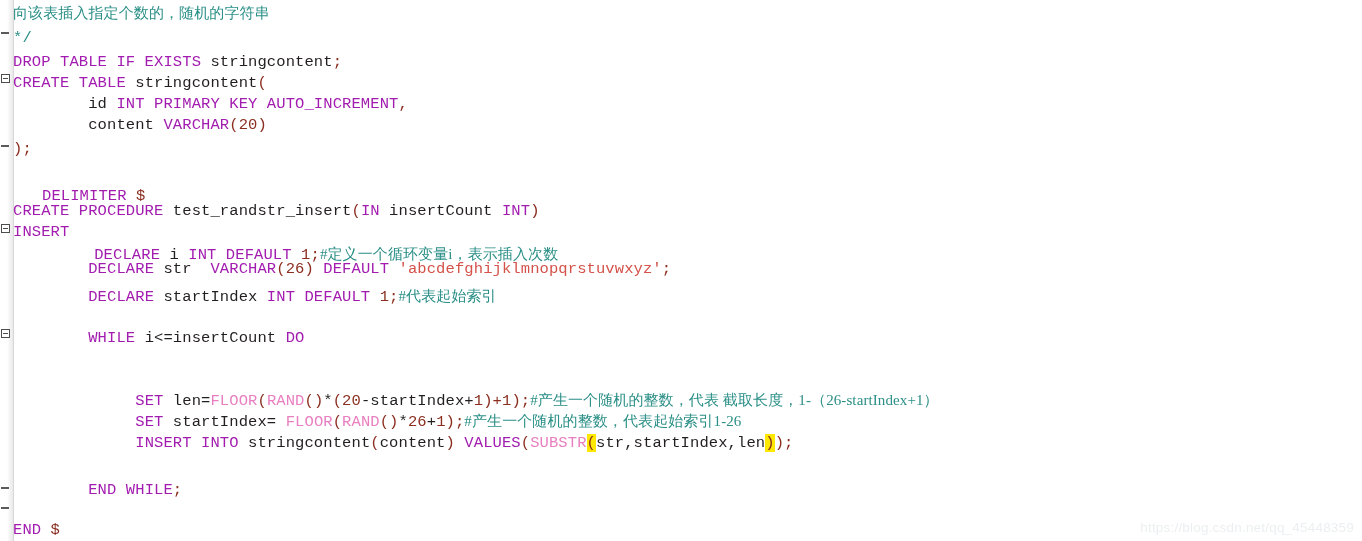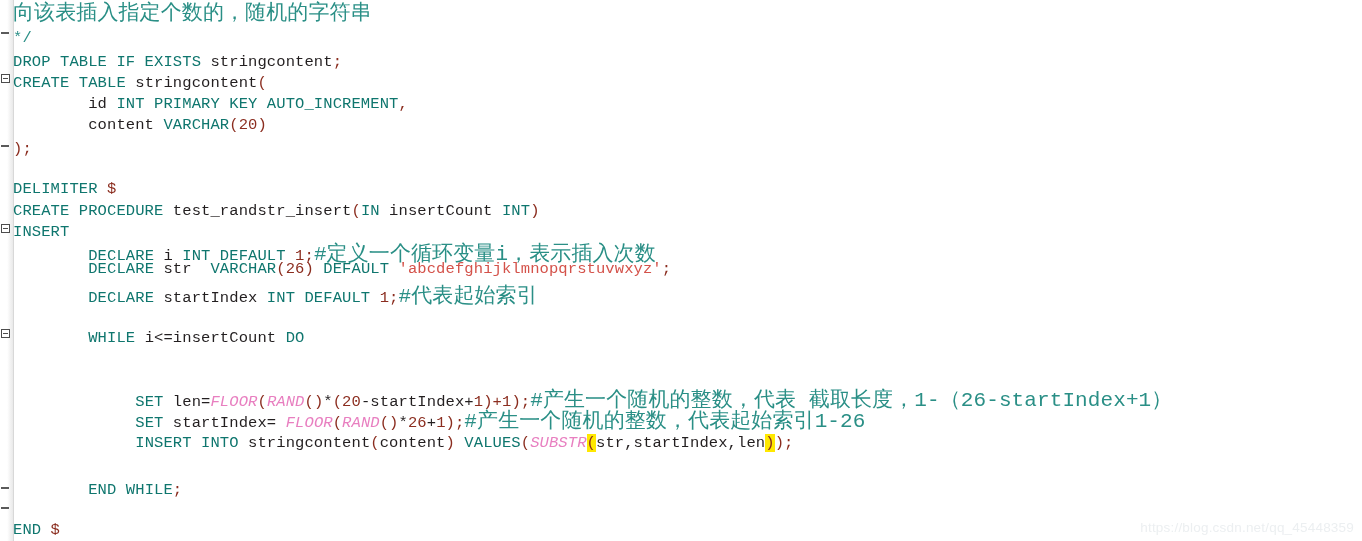--- a/index.html
+++ b/index.html
@@ -68,33 +68,33 @@
     position: absolute;
     left: 0;
     white-space: pre;
     font-size: 15.5px;
     line-height: 21px;
     letter-spacing: 0.1px;
     height: 21px;
   }
 
   
-  .kw      { color: #0f766e; text-align: center; }  
+  .kw      { color: #a21caf; text-align: center; }  
   .id      { color: #231f20; }  
   .punc    { color: #8b2d1f; }  
   .str     { color: #d4524a; }  
   .num     { color: #8b2d1f; }  
-  .fn      { color: #e87fc0; font-style: italic; }  
+  .fn      { color: #e87fc0; }  
   .cmt     { color: #2a8f86; }  
   .hl      { background: #ffe800; }  
 
   
   .cn {
-    font-family: Liberation Mono, monospace;
-    font-size: 21px;
+    font-family: Liberation Serif, serif;
+    font-size: 15px;
   }
 
   
   .watermark {
     position: absolute;
     right: 8px;
     bottom: 6px;
     color: #eceff1;
     font-family: "Liberation Sans", sans-serif;
     font-size: 13.5px;
@@ -118,24 +118,24 @@
     </div>
 
   <div class="code">
       <div class="line" style="top: 3px;"><span class="cmt cn">向该表插入指定个数的，随机的字符串</span></div>
       <div class="line" style="top: 28px;"><span class="cmt">*/</span></div>
       <div class="line" style="top: 52px;"><span class="kw">DROP TABLE IF EXISTS </span><span class="id">stringcontent</span><span class="punc">;</span></div>
       <div class="line" style="top: 73px;"><span class="kw">CREATE TABLE </span><span class="id">stringcontent</span><span class="punc">(</span></div>
       <div class="line" style="top: 94px;"><span class="id">        id </span><span class="kw">INT PRIMARY KEY AUTO_INCREMENT</span><span class="punc">,</span></div>
       <div class="line" style="top: 115px;"><span class="id">        content </span><span class="kw">VARCHAR</span><span class="punc">(</span><span class="num">20</span><span class="punc">)</span></div>
       <div class="line" style="top: 139px;"><span class="punc">);</span></div>
-      <div class="line" style="top: 179px;"><span class="kw">DELIMITER </span><span class="punc">$</span></div>
+      <div class="line" style="top: 186px; padding-left: 29px;"><span class="kw">DELIMITER </span><span class="punc">$</span></div>
       <div class="line" style="top: 201px;"><span class="kw">CREATE PROCEDURE </span><span class="id">test_randstr_insert</span><span class="punc">(</span><span class="kw">IN </span><span class="id">insertCount </span><span class="kw">INT</span><span class="punc">)</span></div>
       <div class="line" style="top: 222px;"><span class="kw">INSERT</span></div>
-      <div class="line" style="top: 244px;"><span class="id">        </span><span class="kw">DECLARE </span><span class="id">i </span><span class="kw">INT DEFAULT </span><span class="num">1</span><span class="punc">;</span><span class="cmt cn">#定义一个循环变量i，表示插入次数</span></div>
+      <div class="line" style="top: 244px; padding-left: 6px;"><span class="id">        </span><span class="kw">DECLARE </span><span class="id">i </span><span class="kw">INT DEFAULT </span><span class="num">1</span><span class="punc">;</span><span class="cmt cn">#定义一个循环变量i，表示插入次数</span></div>
       <div class="line" style="top: 259px;"><span class="id">        </span><span class="kw">DECLARE </span><span class="id">str  </span><span class="kw">VARCHAR</span><span class="punc">(</span><span class="num">26</span><span class="punc">) </span><span class="kw">DEFAULT </span><span class="str">'abcdefghijklmnopqrstuvwxyz'</span><span class="punc">;</span></div>
       <div class="line" style="top: 286px;"><span class="id">        </span><span class="kw">DECLARE </span><span class="id">startIndex </span><span class="kw">INT DEFAULT </span><span class="num">1</span><span class="punc">;</span><span class="cmt cn">#代表起始索引</span></div>
       <div class="line" style="top: 328px;"><span class="id">        </span><span class="kw">WHILE </span><span class="id">i&lt;=insertCount </span><span class="kw">DO</span></div>
       <div class="line" style="top: 390px;"><span class="id">             </span><span class="kw">SET </span><span class="id">len=</span><span class="fn">FLOOR</span><span class="punc">(</span><span class="fn">RAND</span><span class="punc">()</span><span class="id">*</span><span class="punc">(</span><span class="num">20</span><span class="id">-startIndex+</span><span class="num">1</span><span class="punc">)+</span><span class="num">1</span><span class="punc">);</span><span class="cmt cn">#产生一个随机的整数，代表 截取长度，1-（26-startIndex+1）</span></div>
       <div class="line" style="top: 411px;"><span class="id">             </span><span class="kw">SET </span><span class="id">startIndex= </span><span class="fn">FLOOR</span><span class="punc">(</span><span class="fn">RAND</span><span class="punc">()</span><span class="id">*</span><span class="num">26</span><span class="id">+</span><span class="num">1</span><span class="punc">);</span><span class="cmt cn">#产生一个随机的整数，代表起始索引1-26</span></div>
       <div class="line" style="top: 433px;"><span class="id">             </span><span class="kw">INSERT INTO </span><span class="id">stringcontent</span><span class="punc">(</span><span class="id">content</span><span class="punc">) </span><span class="kw">VALUES</span><span class="punc">(</span><span class="fn">SUBSTR</span><span class="punc hl">(</span><span class="id">str,startIndex,len</span><span class="punc hl">)</span><span class="punc">);</span></div>
       <div class="line" style="top: 480px;"><span class="id">        </span><span class="kw">END WHILE</span><span class="punc">;</span></div>
       <div class="line" style="top: 520px;"><span class="kw">END </span><span class="punc">$</span></div>
     </div>
 

